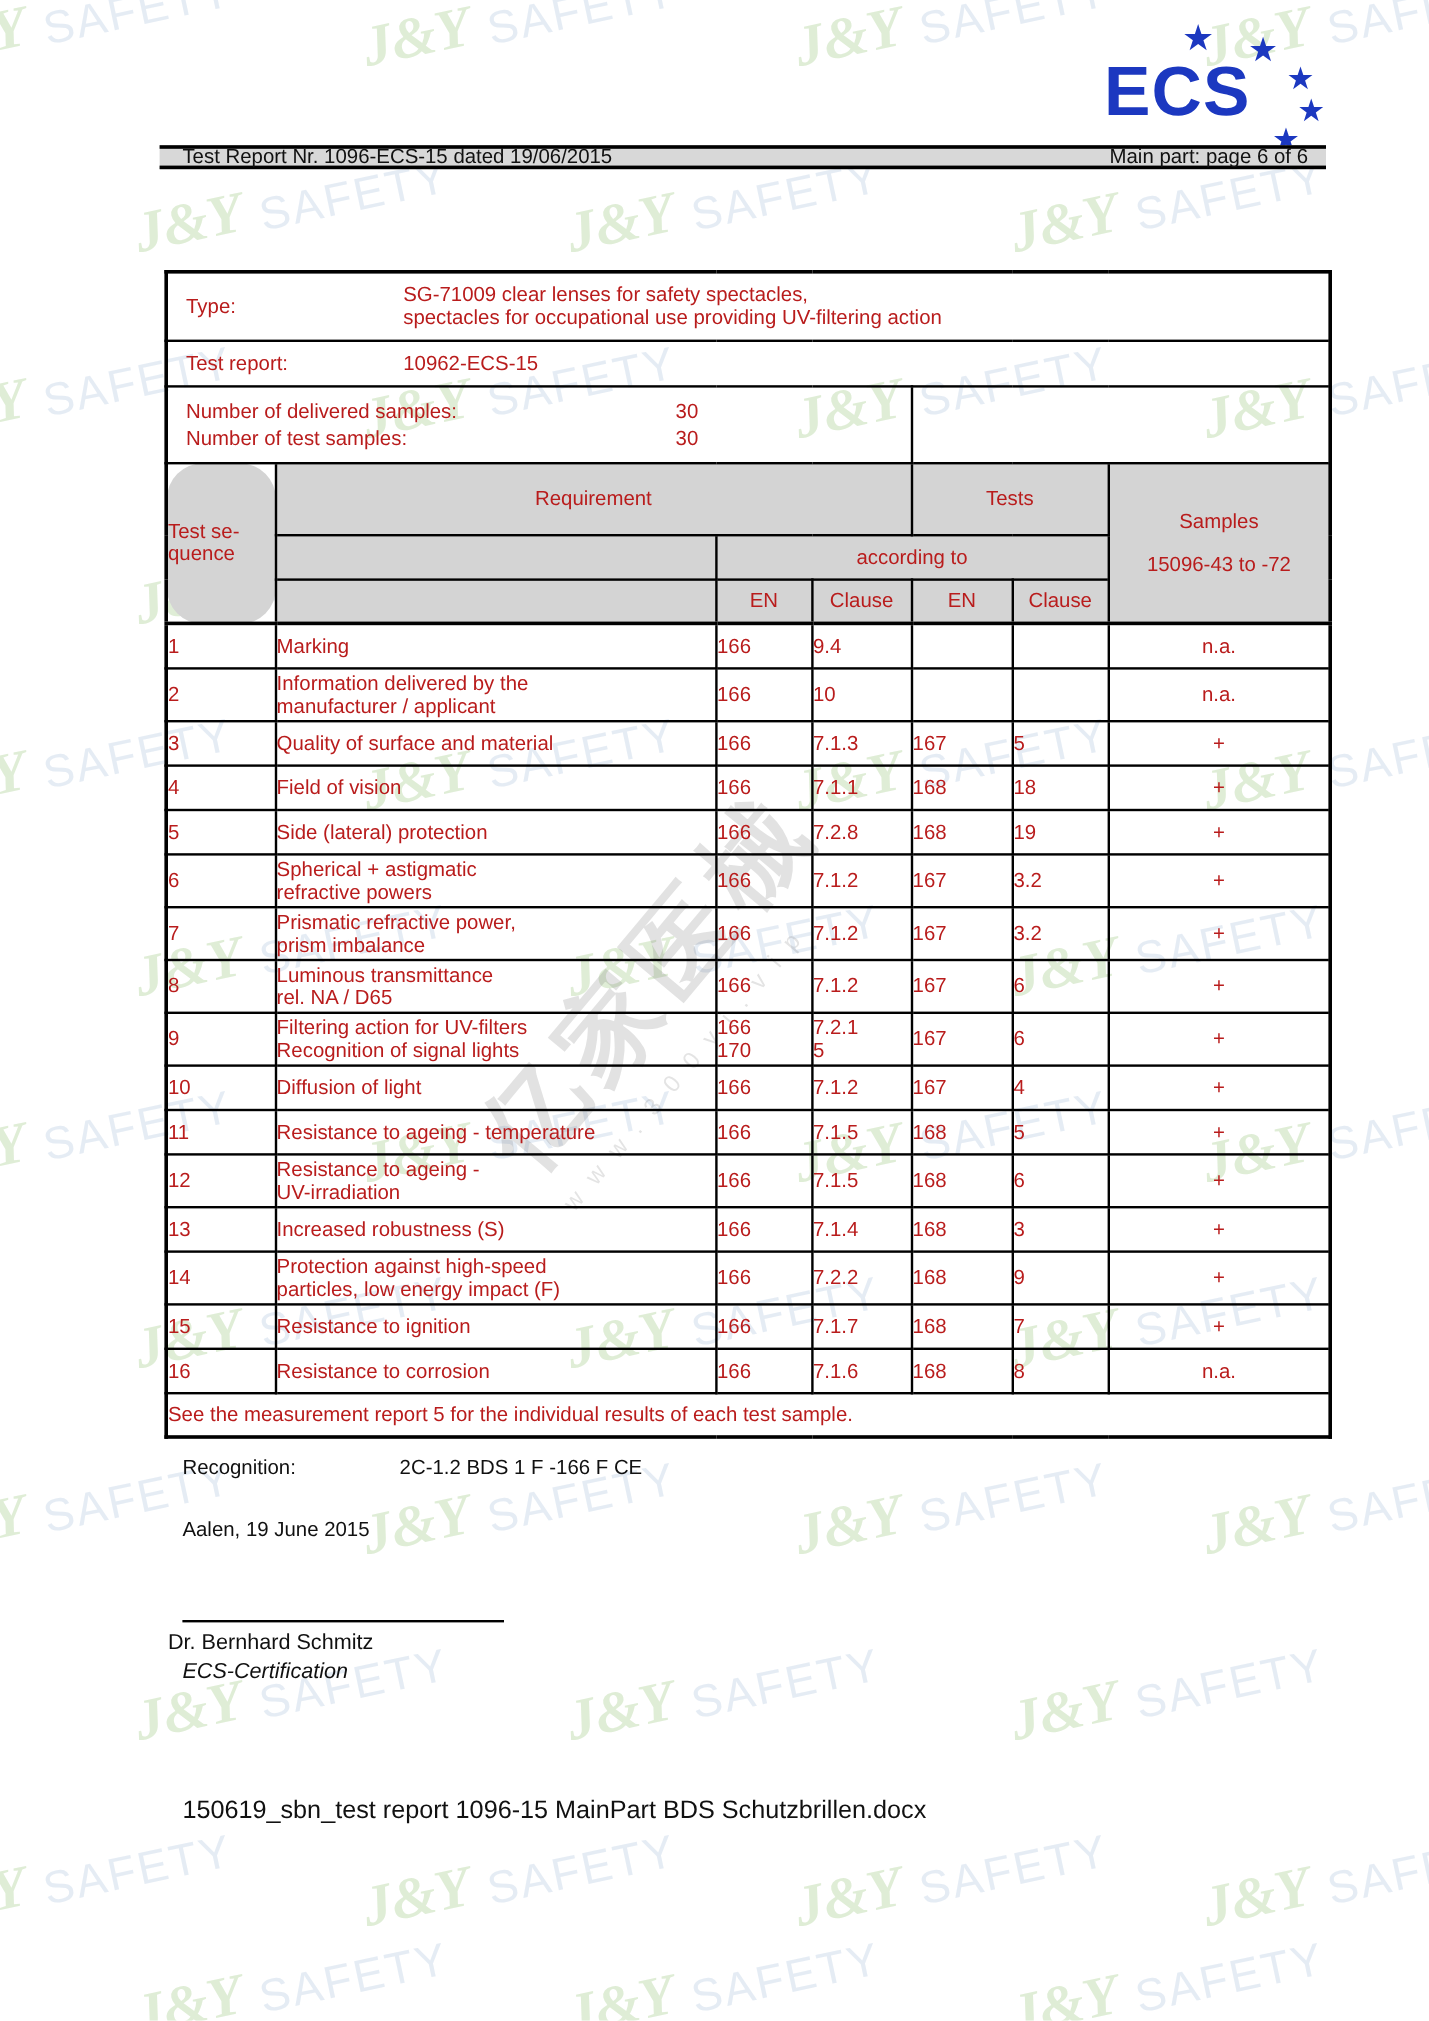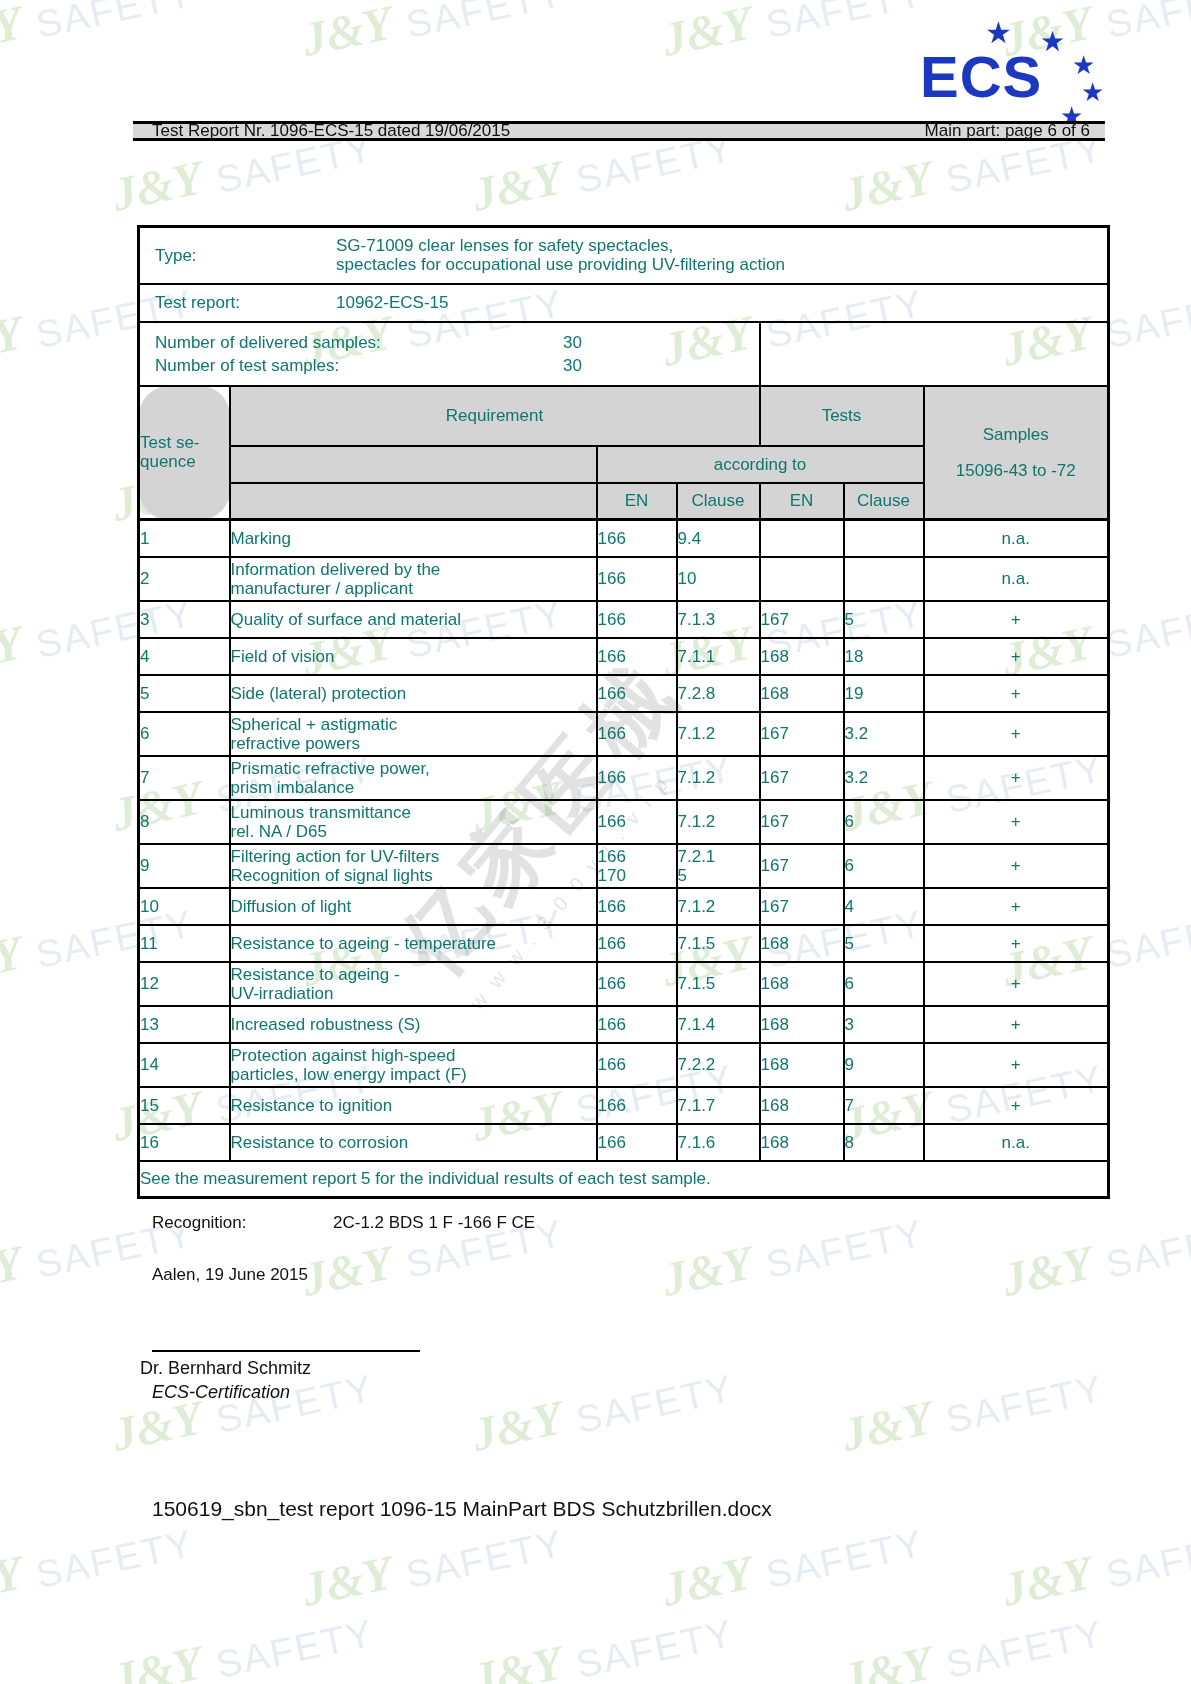--- a/index.html
+++ b/index.html
@@ -58,21 +58,21 @@
   
   .doc-title{
     position:absolute;left:137px;top:193px;width:970px;
     text-align:center;font-size:17px;
   }
   
   table.main{
     position:absolute;left:137px;top:225px;
     width:970px;table-layout:fixed;
     border-collapse:collapse;border:3px solid #000;
-    font-size:17px;color:#0f766e;
+    font-size:17px;color:#b91c1c;
   }
   table.main td{
     border:2px solid #000;
     vertical-align:middle;line-height:19px;
     padding:2px 0;height:37px;box-sizing:border-box;
   }
   
   tr.info-type{height:57px;}
   tr.info-report{height:38px;}
   tr.info-nums{height:64px;}

